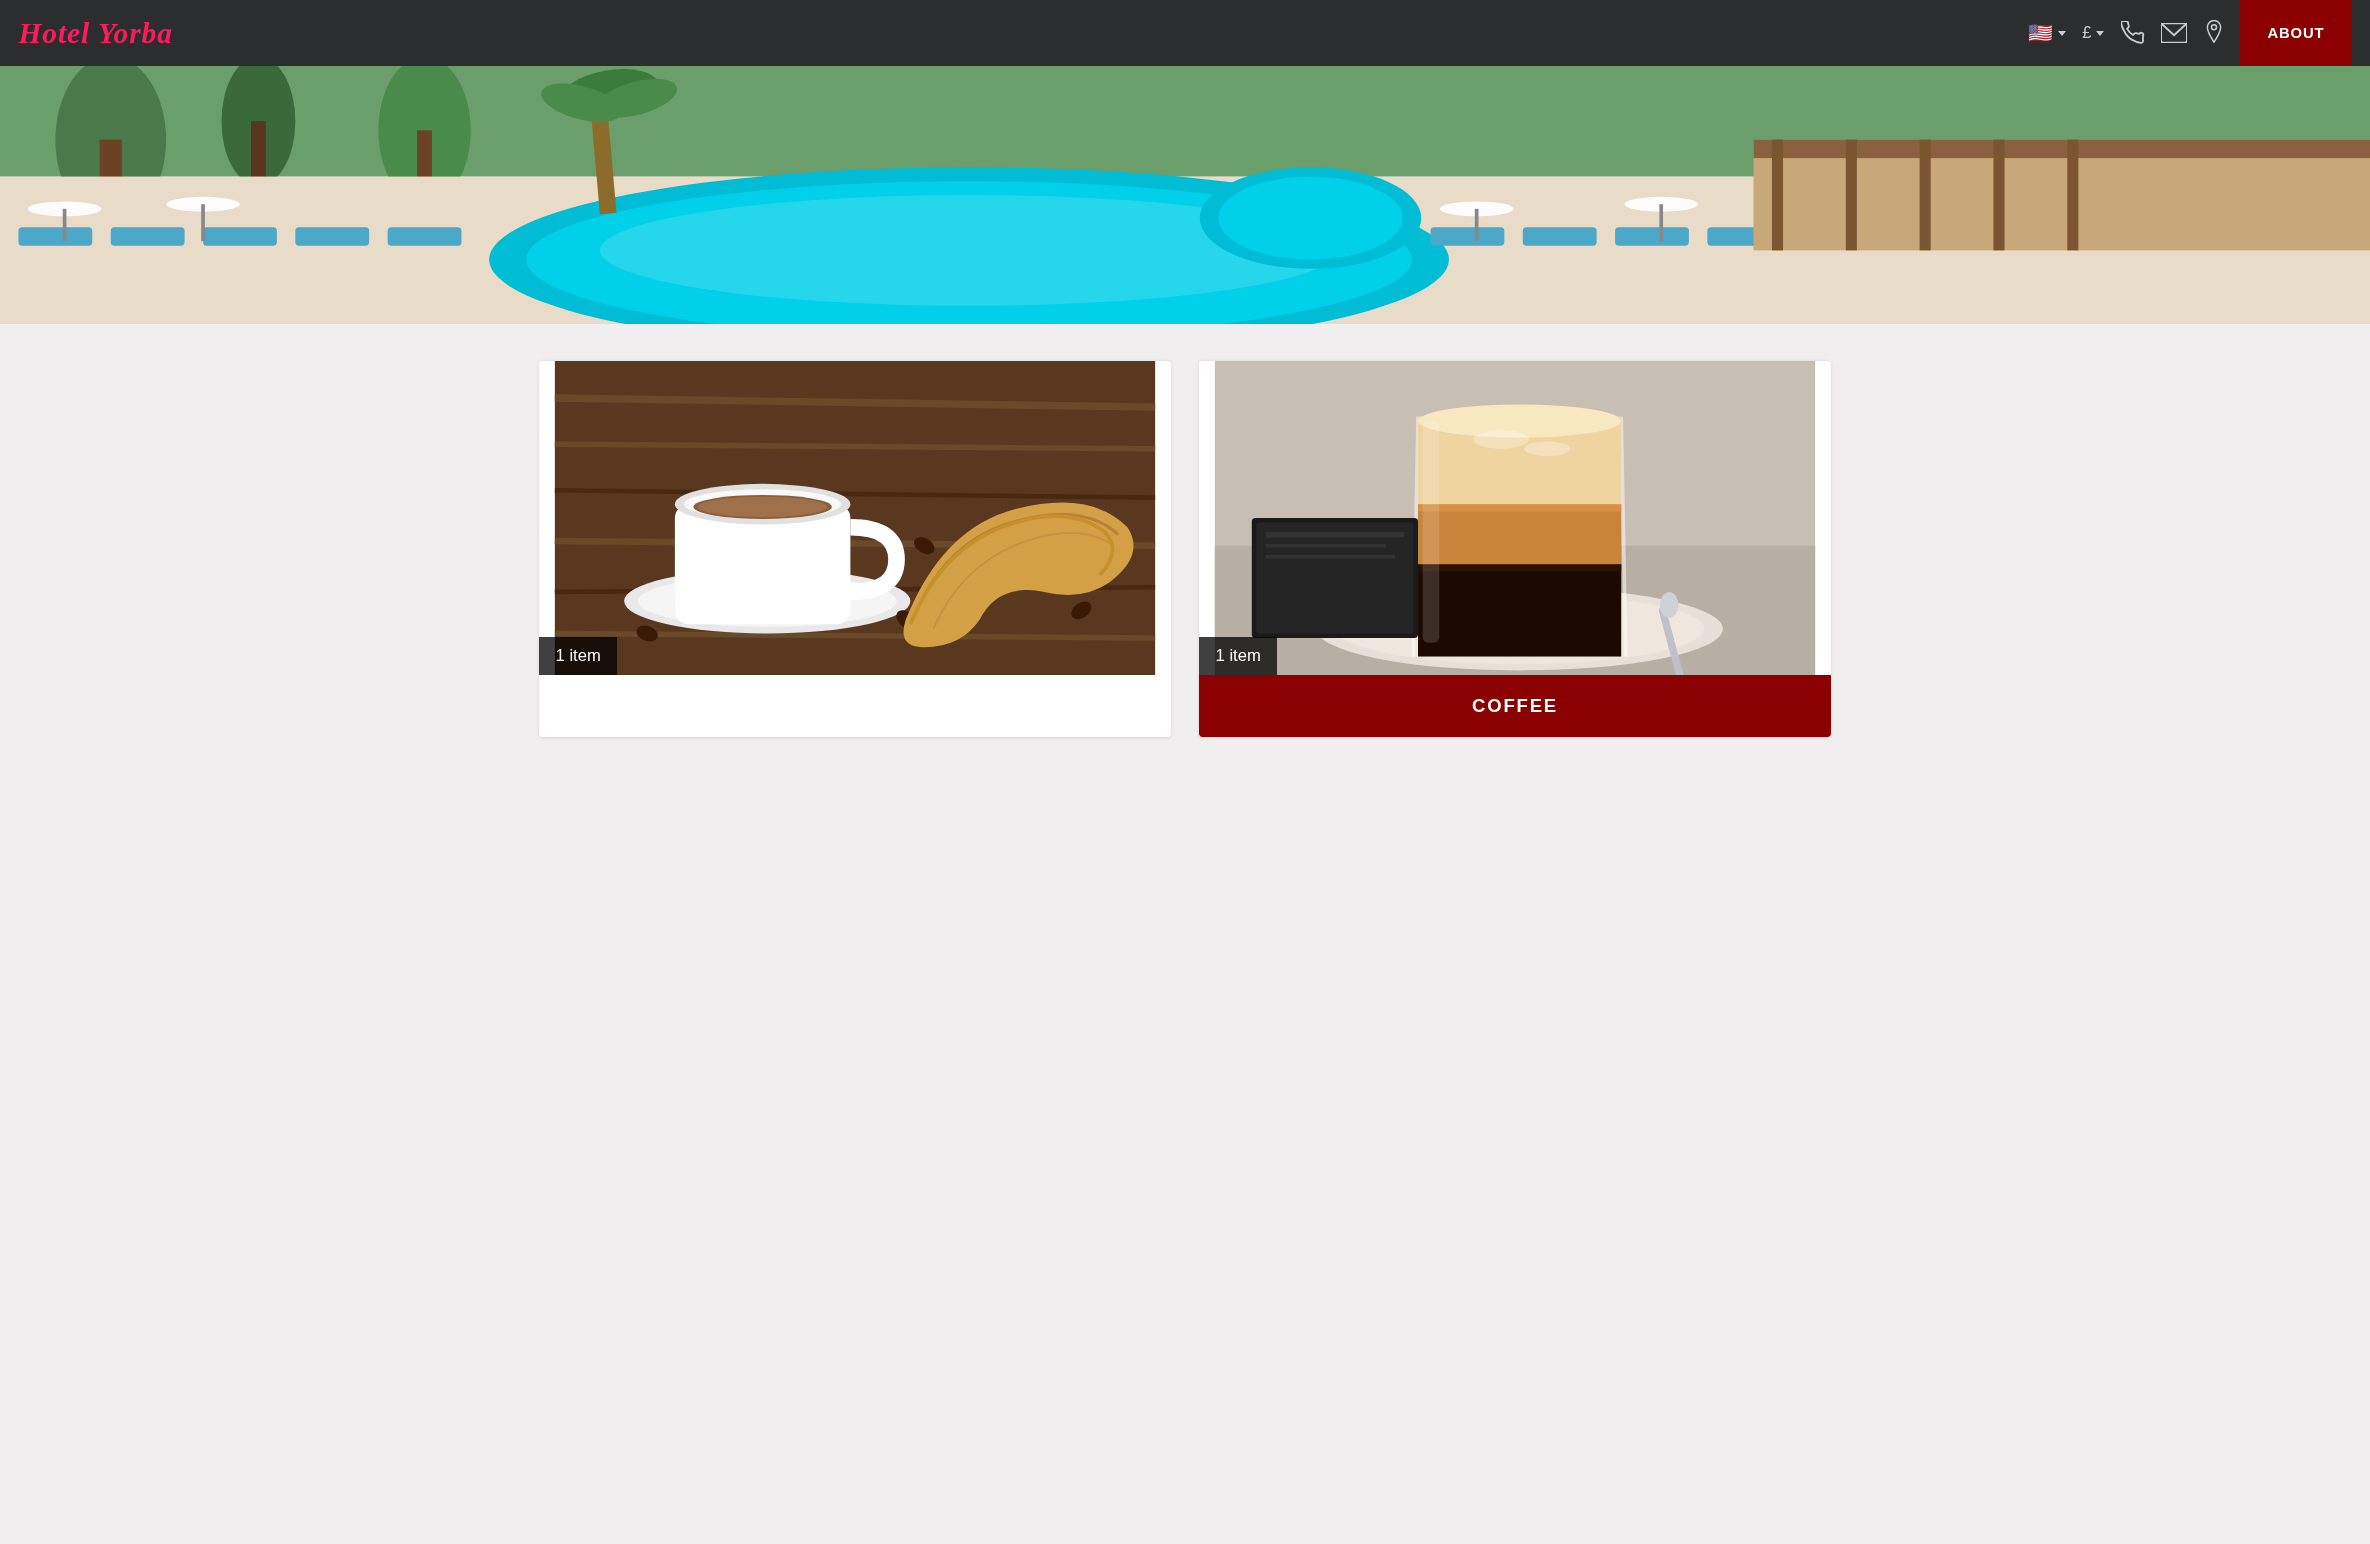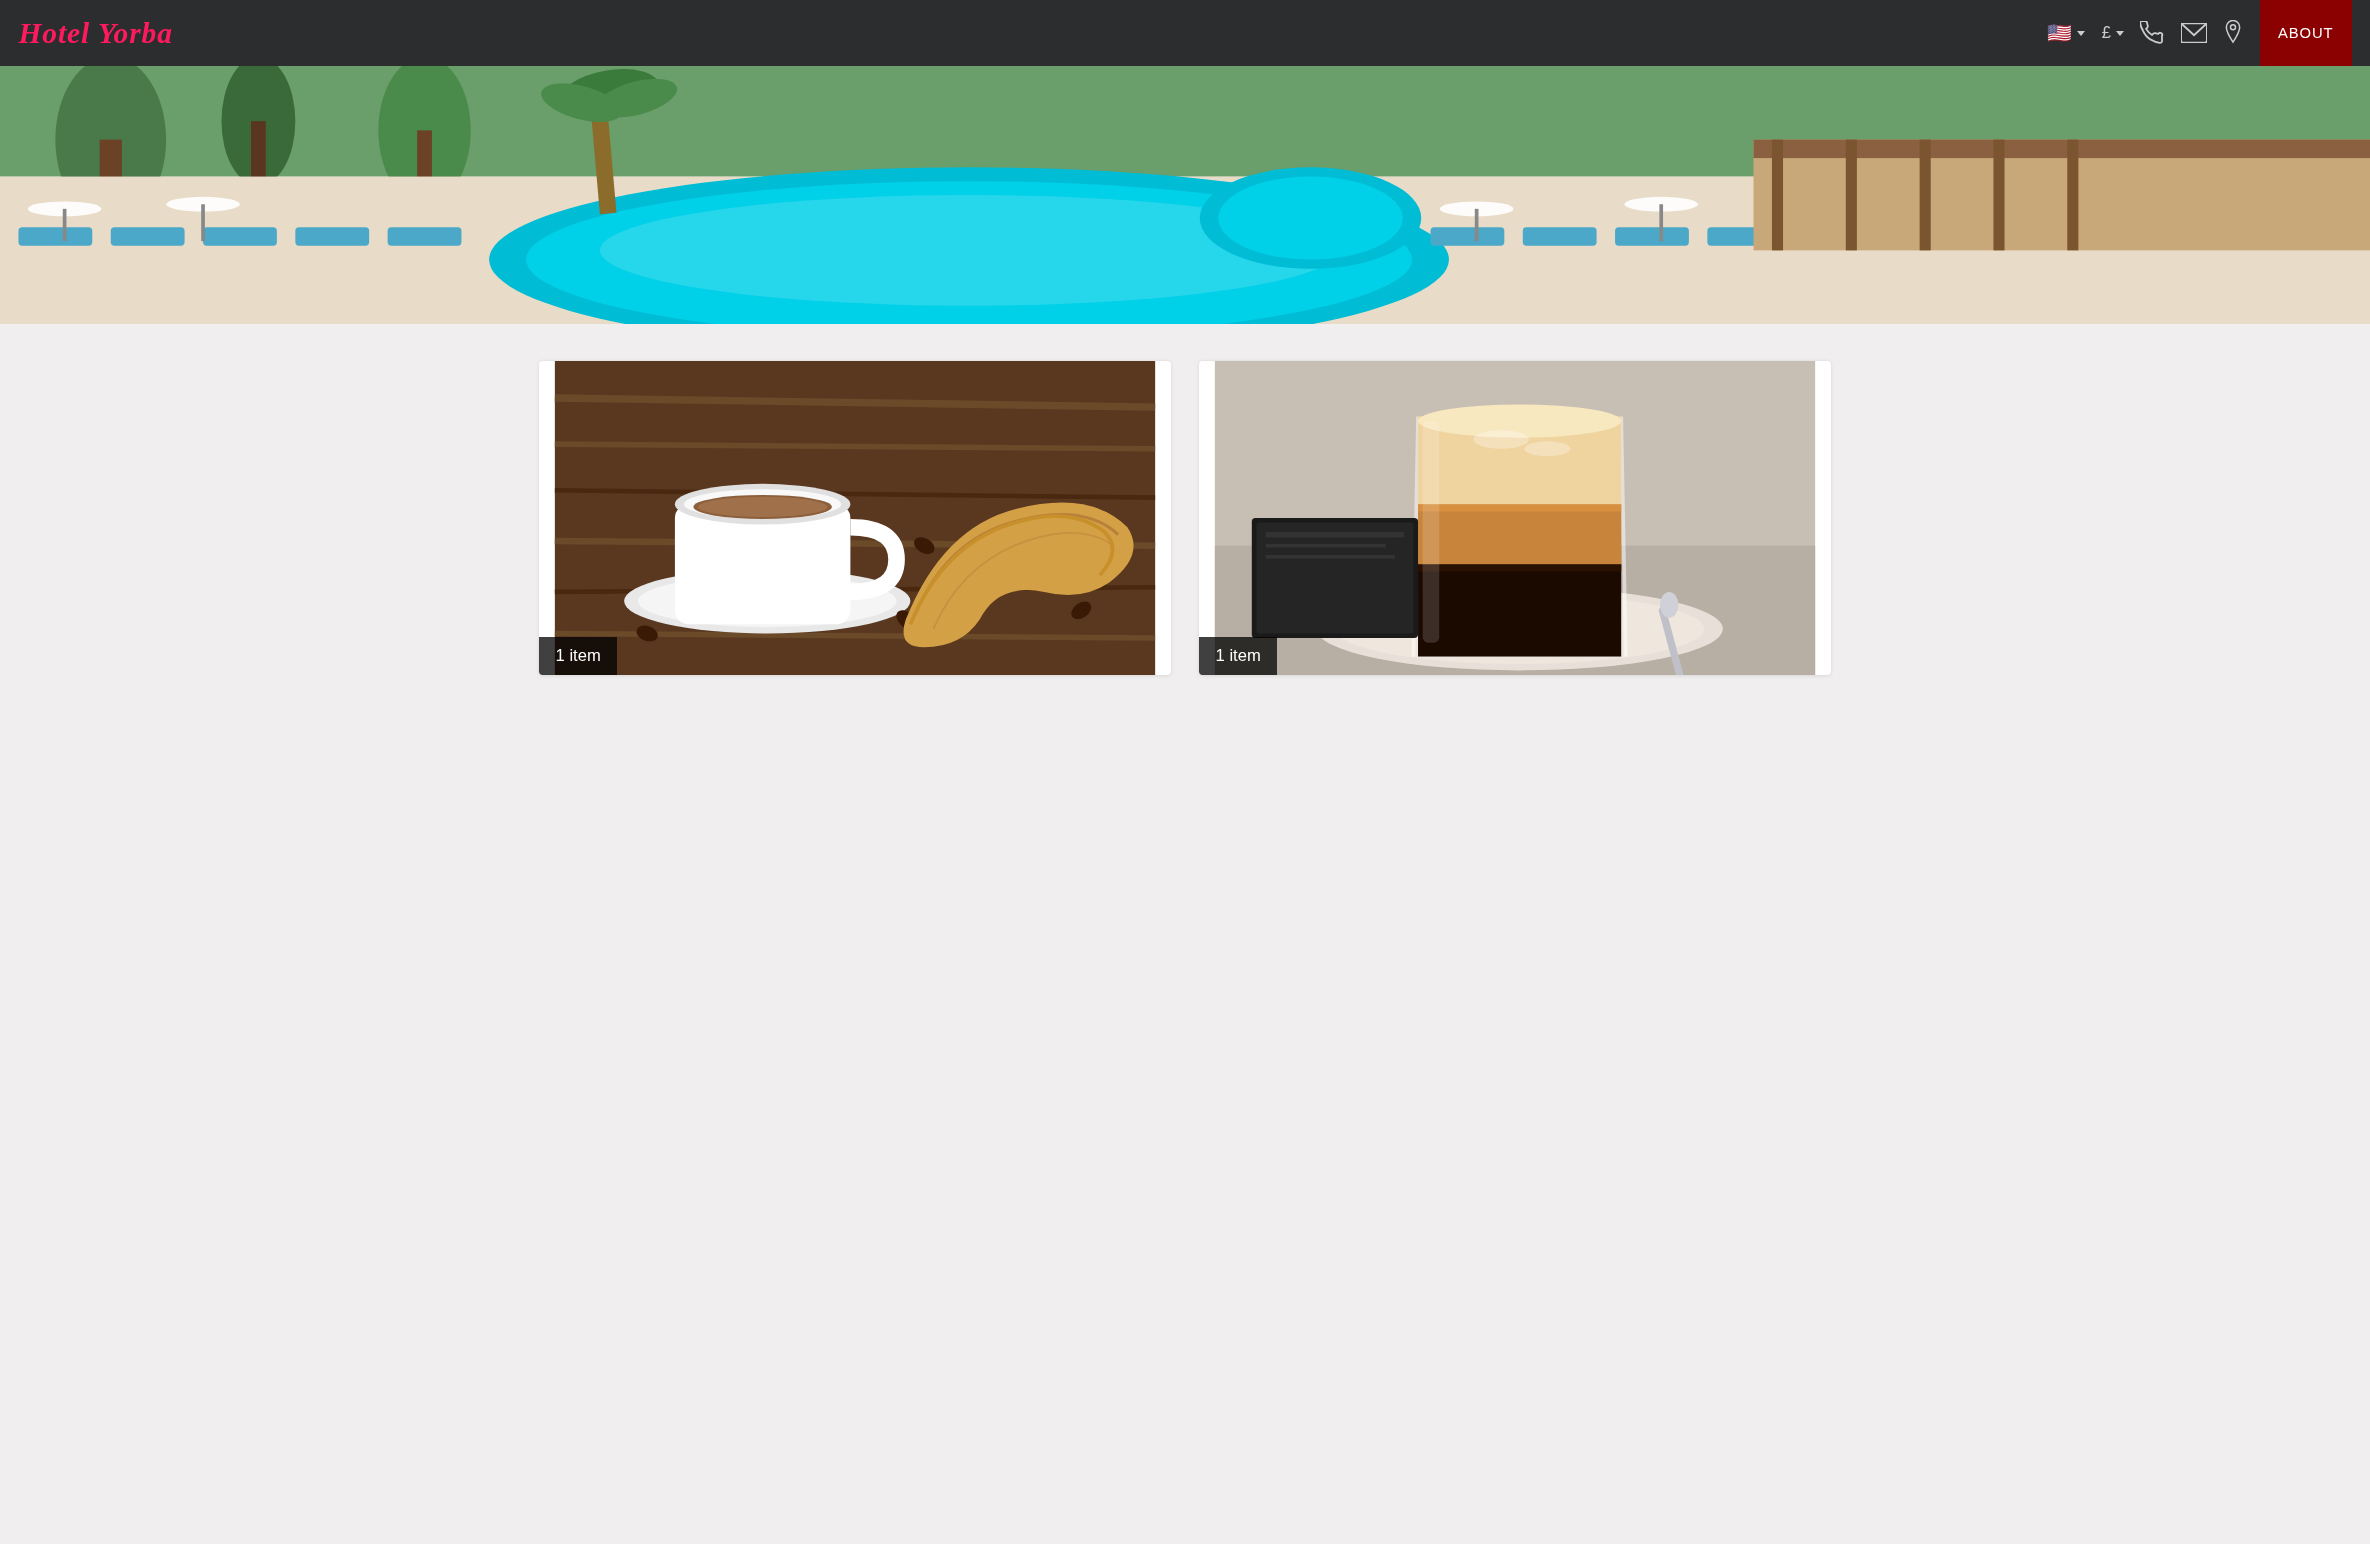--- a/index.html
+++ b/index.html
@@ -77,23 +77,23 @@
       color: #ccc;
       font-size: 20px;
       display: flex;
       align-items: center;
     }
 
     .about-btn {
       background-color: #8b0000;
       color: white;
       border: none;
-      padding: 13px 18px;
+      padding: 13px 27px;
       font-size: 14.8px;
-      font-weight: normal;
+      font-weight: bold;
       letter-spacing: 0.9px;
       cursor: pointer;
       height: 66px;
     }
 
     
     .hero {
       width: 100%;
       height: 258px;
       background: linear-gradient(
@@ -364,17 +364,18 @@
 
           <rect x="40" y="170" width="180" height="130" rx="4" fill="#1a1a1a"></rect>
           <rect x="45" y="175" width="170" height="120" rx="3" fill="#252525"></rect>
 
           <rect x="55" y="185" width="150" height="6" fill="#333"></rect>
           <rect x="55" y="198" width="130" height="4" fill="#333"></rect>
           <rect x="55" y="210" width="140" height="4" fill="#333"></rect>
         </svg>
         <div class="card-badge">1 item</div>
       </div>
+      <button class="card-button">COFFEE</button>
     </div>
 
   </div>
 </main>
 
 
 </body></html>

